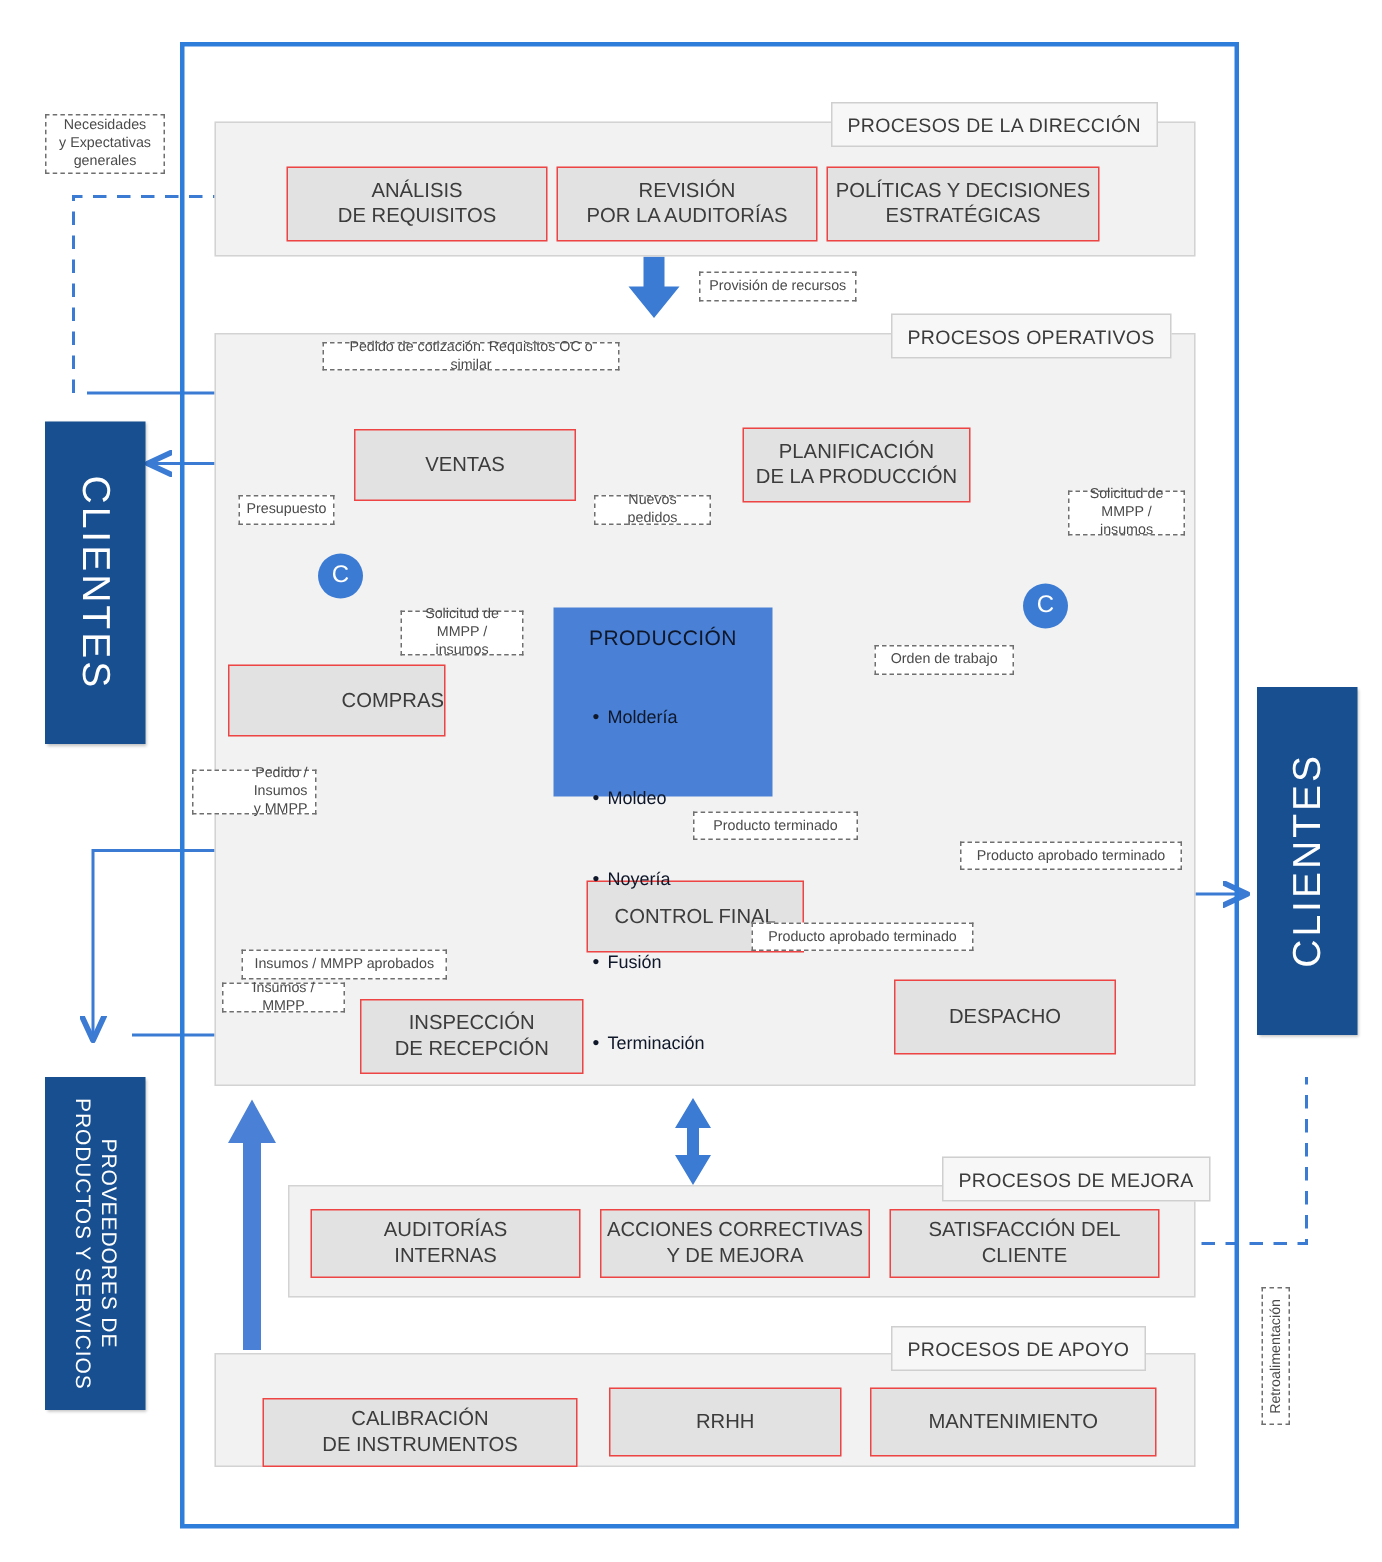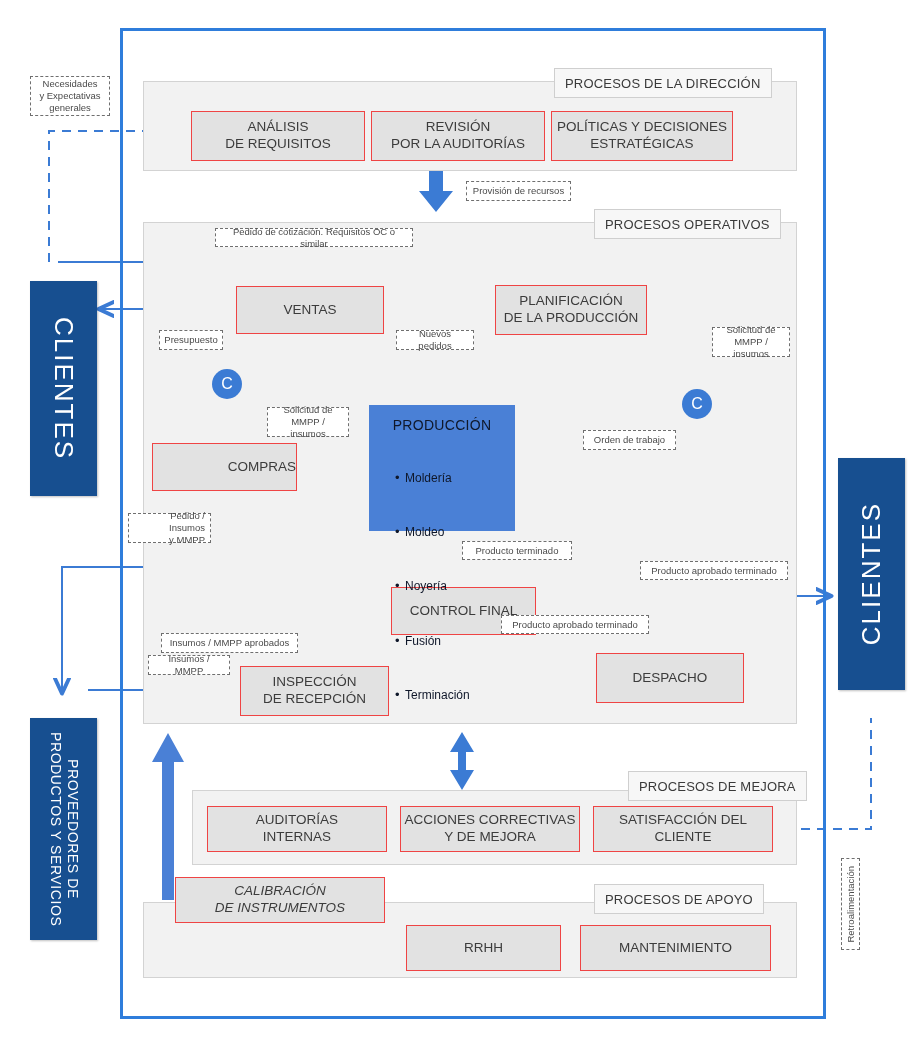--- a/index.html
+++ b/index.html
@@ -229,21 +229,21 @@
   <div class="pbox" style="left:593px;top:806px;width:178px;height:44px;">
     <span>
       <span>SATISFACCIÓN DEL</span>
       <span>CLIENTE</span>
     </span>
   </div>
 
   <div class="group" style="left:143px;top:902px;width:652px;height:74px;"></div>
   <div class="group-title" style="left:594px;top:884px;">PROCESOS DE APOYO</div>
 
-  <div class="pbox" style="left:175px;top:877px;width:208px;height:44px;font-style:italic;">
+  <div class="pbox" style="left:175px;top:932px;width:208px;height:44px;">
     <span>
       <span>CALIBRACIÓN</span>
       <span>DE INSTRUMENTOS</span>
     </span>
   </div>
   <div class="pbox" style="left:580px;top:925px;width:189px;height:44px;">
     <span>MANTENIMIENTO</span>
   </div>
   <div class="pbox" style="left:406px;top:925px;width:153px;height:44px;">
     <span>RRHH</span>

